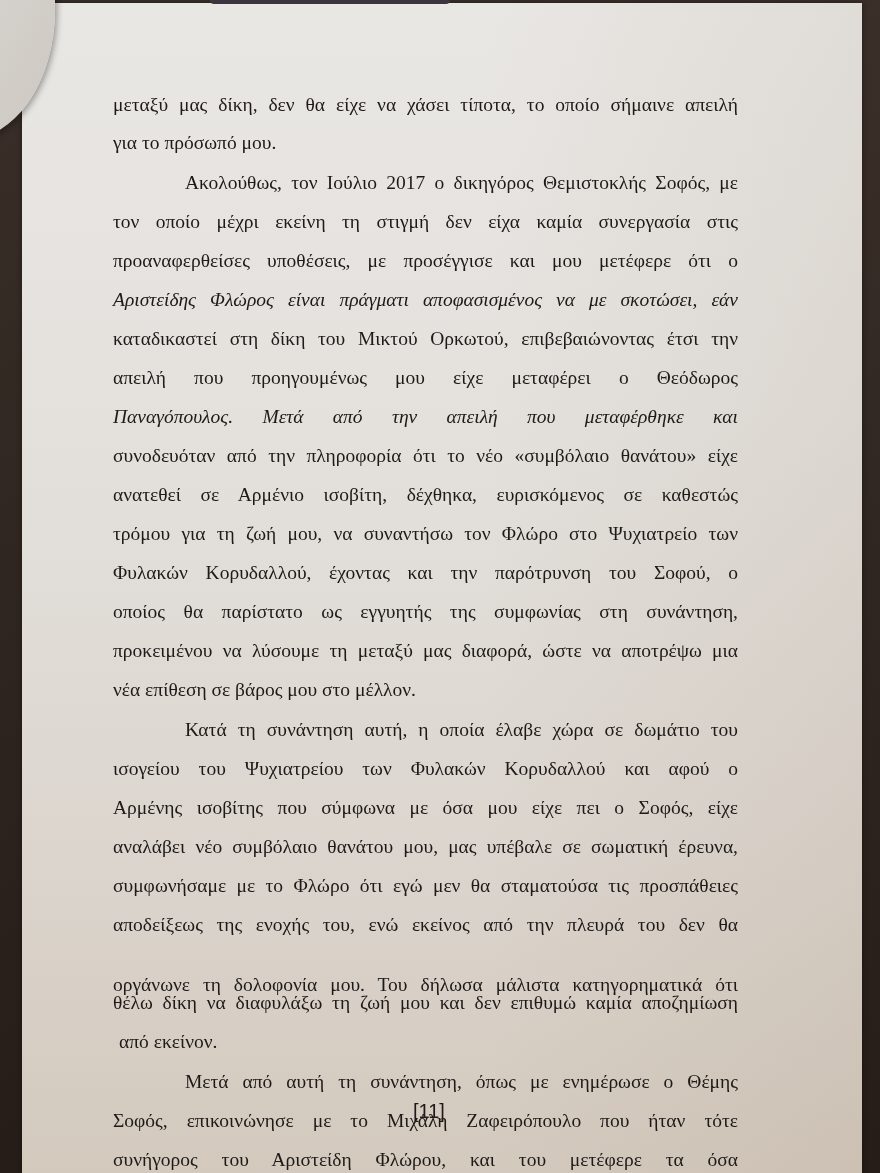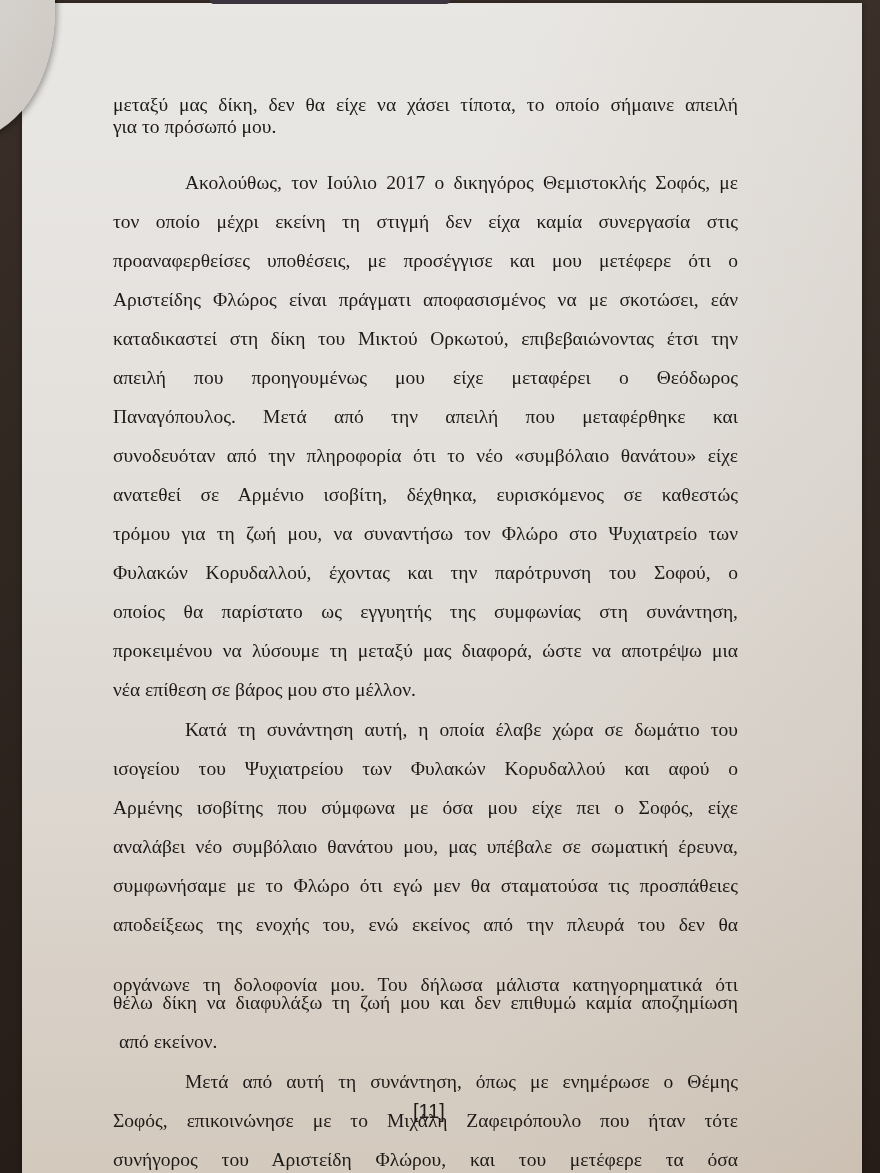--- a/index.html
+++ b/index.html
@@ -100,29 +100,29 @@
 <body>
 
 <div class="scene">
   <div class="prev-page"></div>
   <div class="top-object"></div>
 
   <div class="paper"></div>
 
   <div class="text-block">
     <div class="line justify" style="top:0px;">μεταξύ μας δίκη, δεν θα είχε να χάσει τίποτα, το οποίο σήμαινε απειλή</div>
-    <div class="line" style="top:22px;">για το πρόσωπό μου.</div>
+    <div class="line" style="top:38px;">για το πρόσωπό μου.</div>
 
     <div class="line indent justify" style="top:78px;">Ακολούθως, τον Ιούλιο 2017 ο δικηγόρος Θεμιστοκλής Σοφός, με</div>
     <div class="line justify" style="top:117px;">τον οποίο μέχρι εκείνη τη στιγμή δεν είχα καμία συνεργασία στις</div>
     <div class="line justify" style="top:156px;">προαναφερθείσες υποθέσεις, με προσέγγισε και μου μετέφερε ότι ο</div>
-    <div class="line justify" style="top:195px;">Αριστείδης Φλώρος είναι πράγματι αποφασισμένος να  με σκοτώσει, εάν</div>
+    <div class="line justify" style="top:195px;font-style:italic;">Αριστείδης Φλώρος είναι πράγματι αποφασισμένος να  με σκοτώσει, εάν</div>
     <div class="line justify" style="top:234px;">καταδικαστεί στη δίκη του Μικτού Ορκωτού, επιβεβαιώνοντας έτσι την</div>
     <div class="line justify" style="top:273px;">απειλή που προηγουμένως μου είχε μεταφέρει ο Θεόδωρος</div>
-    <div class="line justify" style="top:312px;">Παναγόπουλος. Μετά από την απειλή που μεταφέρθηκε και</div>
+    <div class="line justify" style="top:312px;font-style:italic;">Παναγόπουλος. Μετά από την απειλή που μεταφέρθηκε και</div>
     <div class="line justify" style="top:351px;">συνοδευόταν από την πληροφορία ότι το νέο «συμβόλαιο θανάτου» είχε</div>
     <div class="line justify" style="top:390px;">ανατεθεί σε Αρμένιο ισοβίτη, δέχθηκα, ευρισκόμενος σε καθεστώς</div>
     <div class="line justify" style="top:429px;">τρόμου για τη ζωή μου, να συναντήσω τον Φλώρο στο Ψυχιατρείο των</div>
     <div class="line justify" style="top:468px;">Φυλακών Κορυδαλλού, έχοντας και την παρότρυνση του Σοφού, ο</div>
     <div class="line justify" style="top:507px;">οποίος θα παρίστατο ως εγγυητής της συμφωνίας στη συνάντηση,</div>
     <div class="line justify" style="top:546px;">προκειμένου να λύσουμε τη μεταξύ μας διαφορά, ώστε να αποτρέψω μια</div>
     <div class="line" style="top:585px;">νέα επίθεση σε βάρος μου στο μέλλον.</div>
 
     <div class="line indent justify" style="top:625px;">Κατά τη συνάντηση αυτή, η οποία έλαβε χώρα σε δωμάτιο του</div>
     <div class="line justify" style="top:664px;">ισογείου του Ψυχιατρείου των Φυλακών Κορυδαλλού και αφού ο</div>

